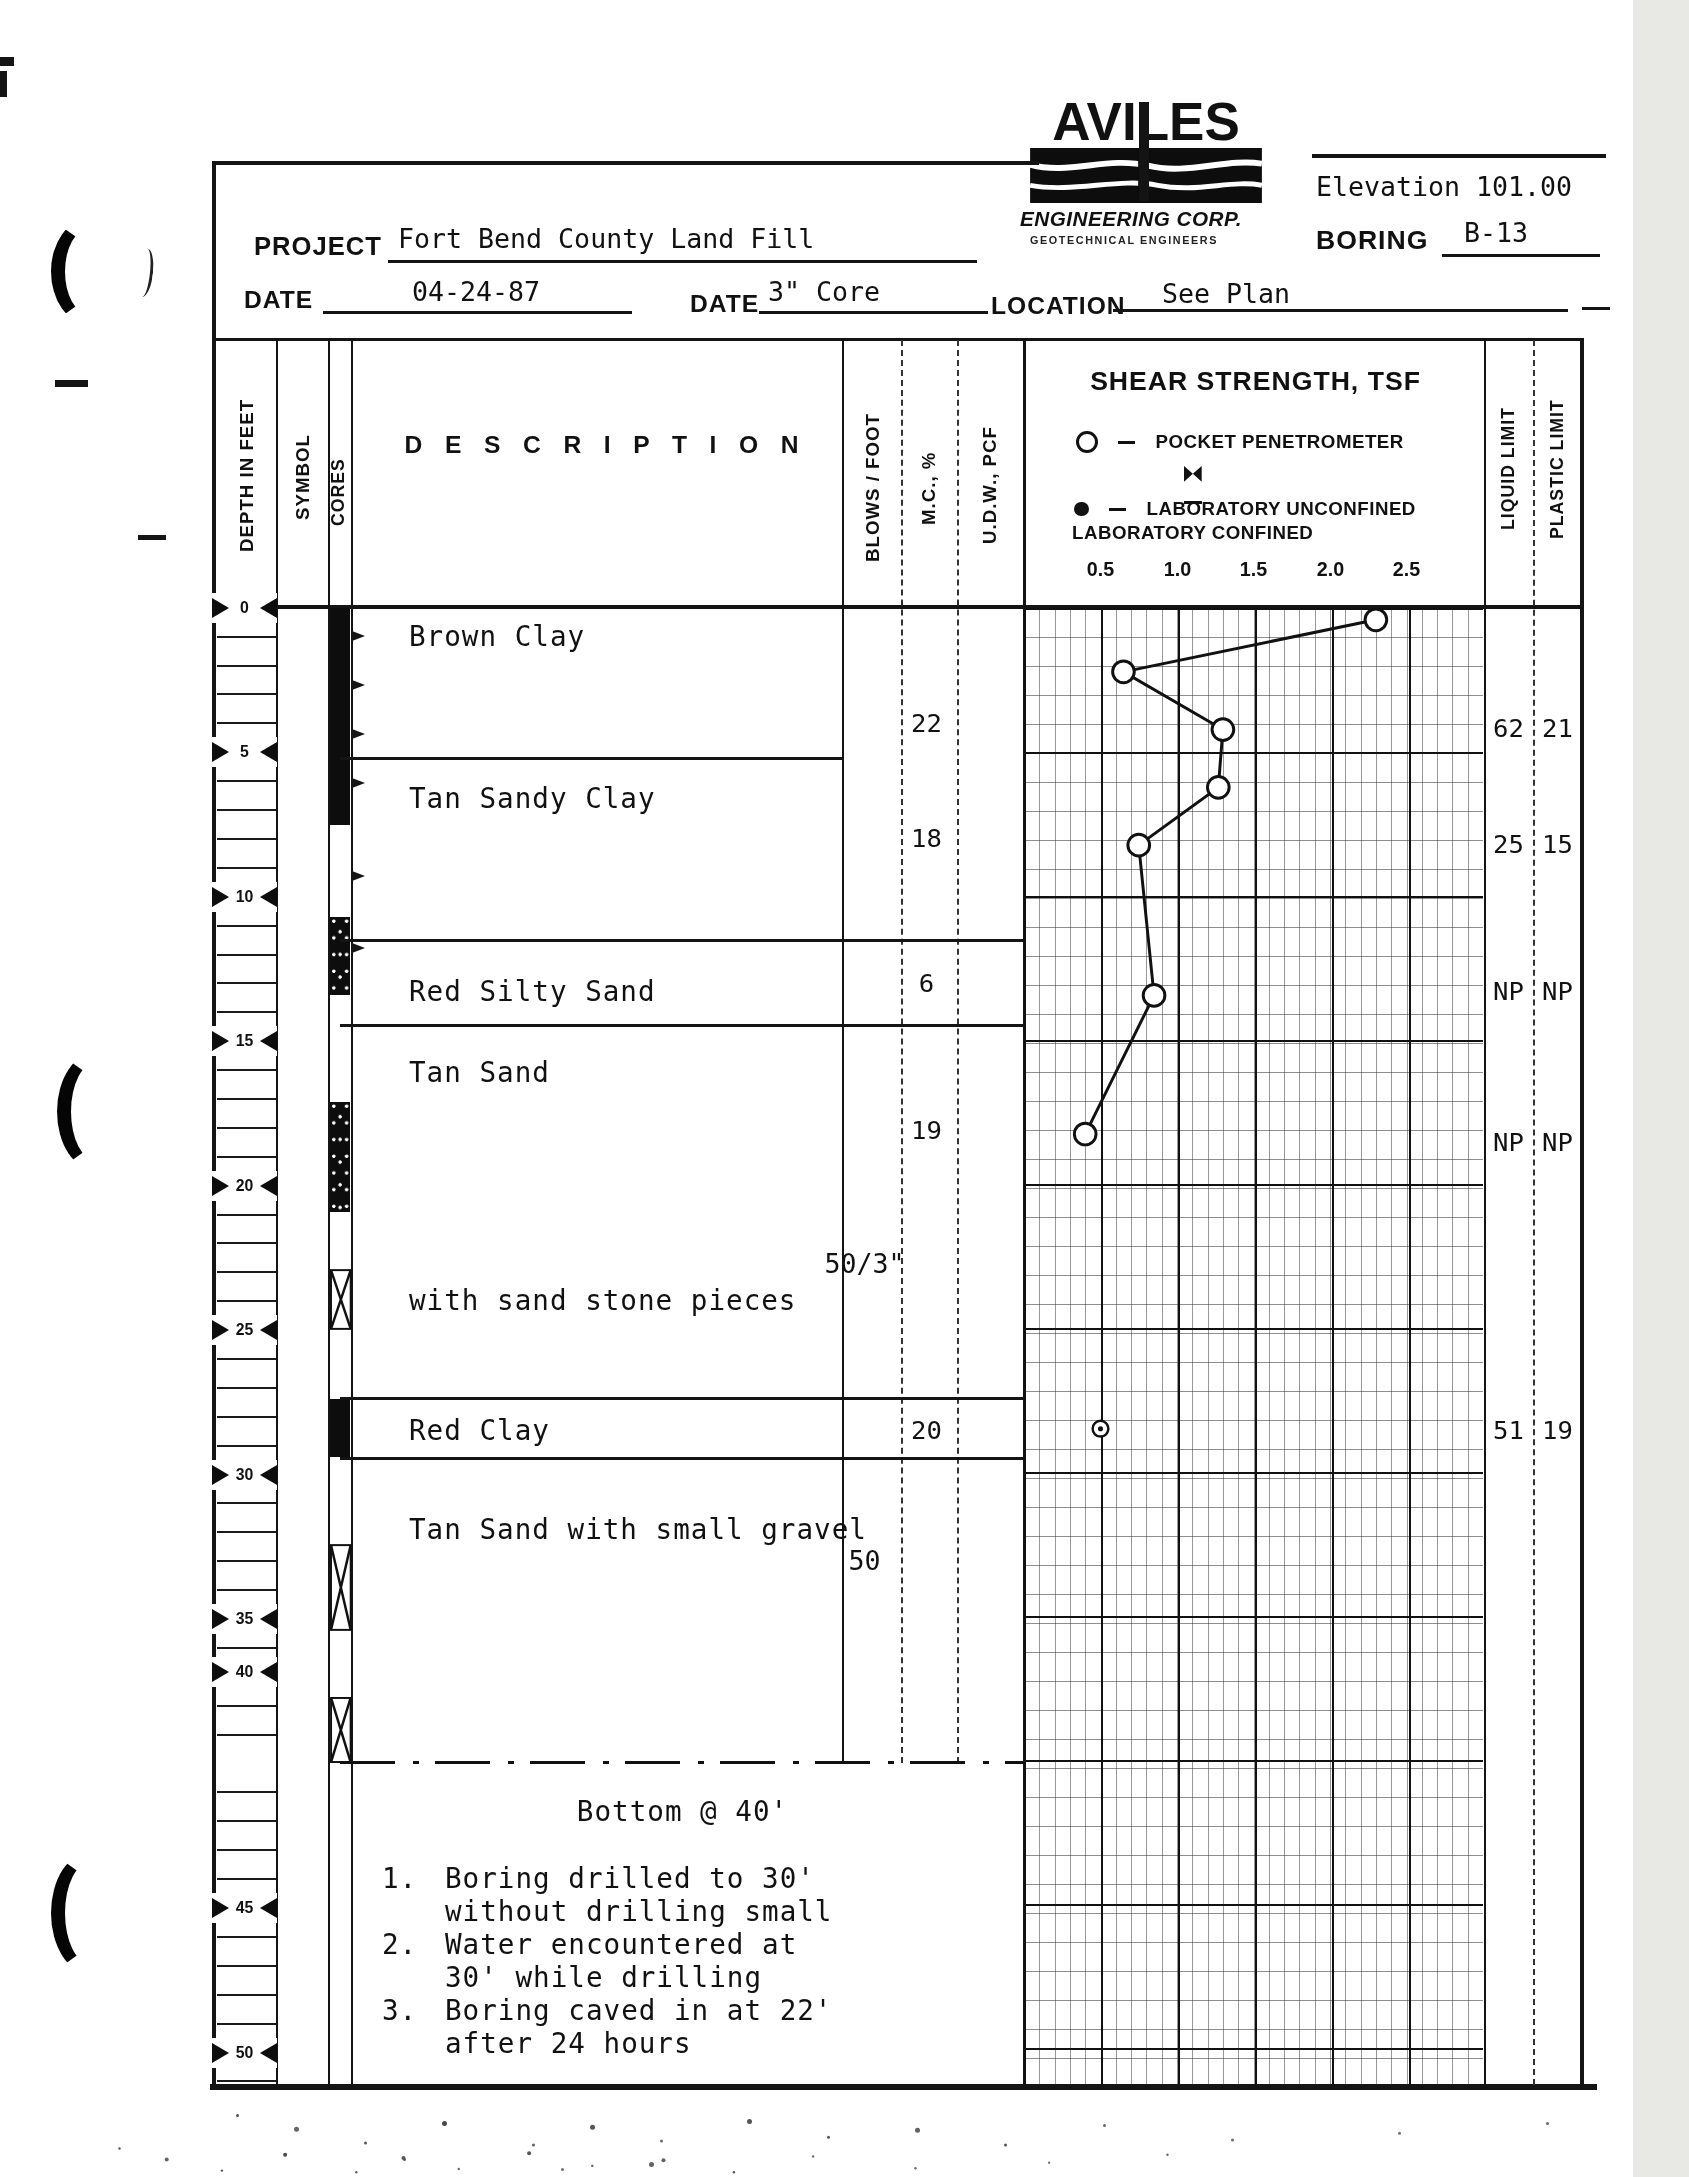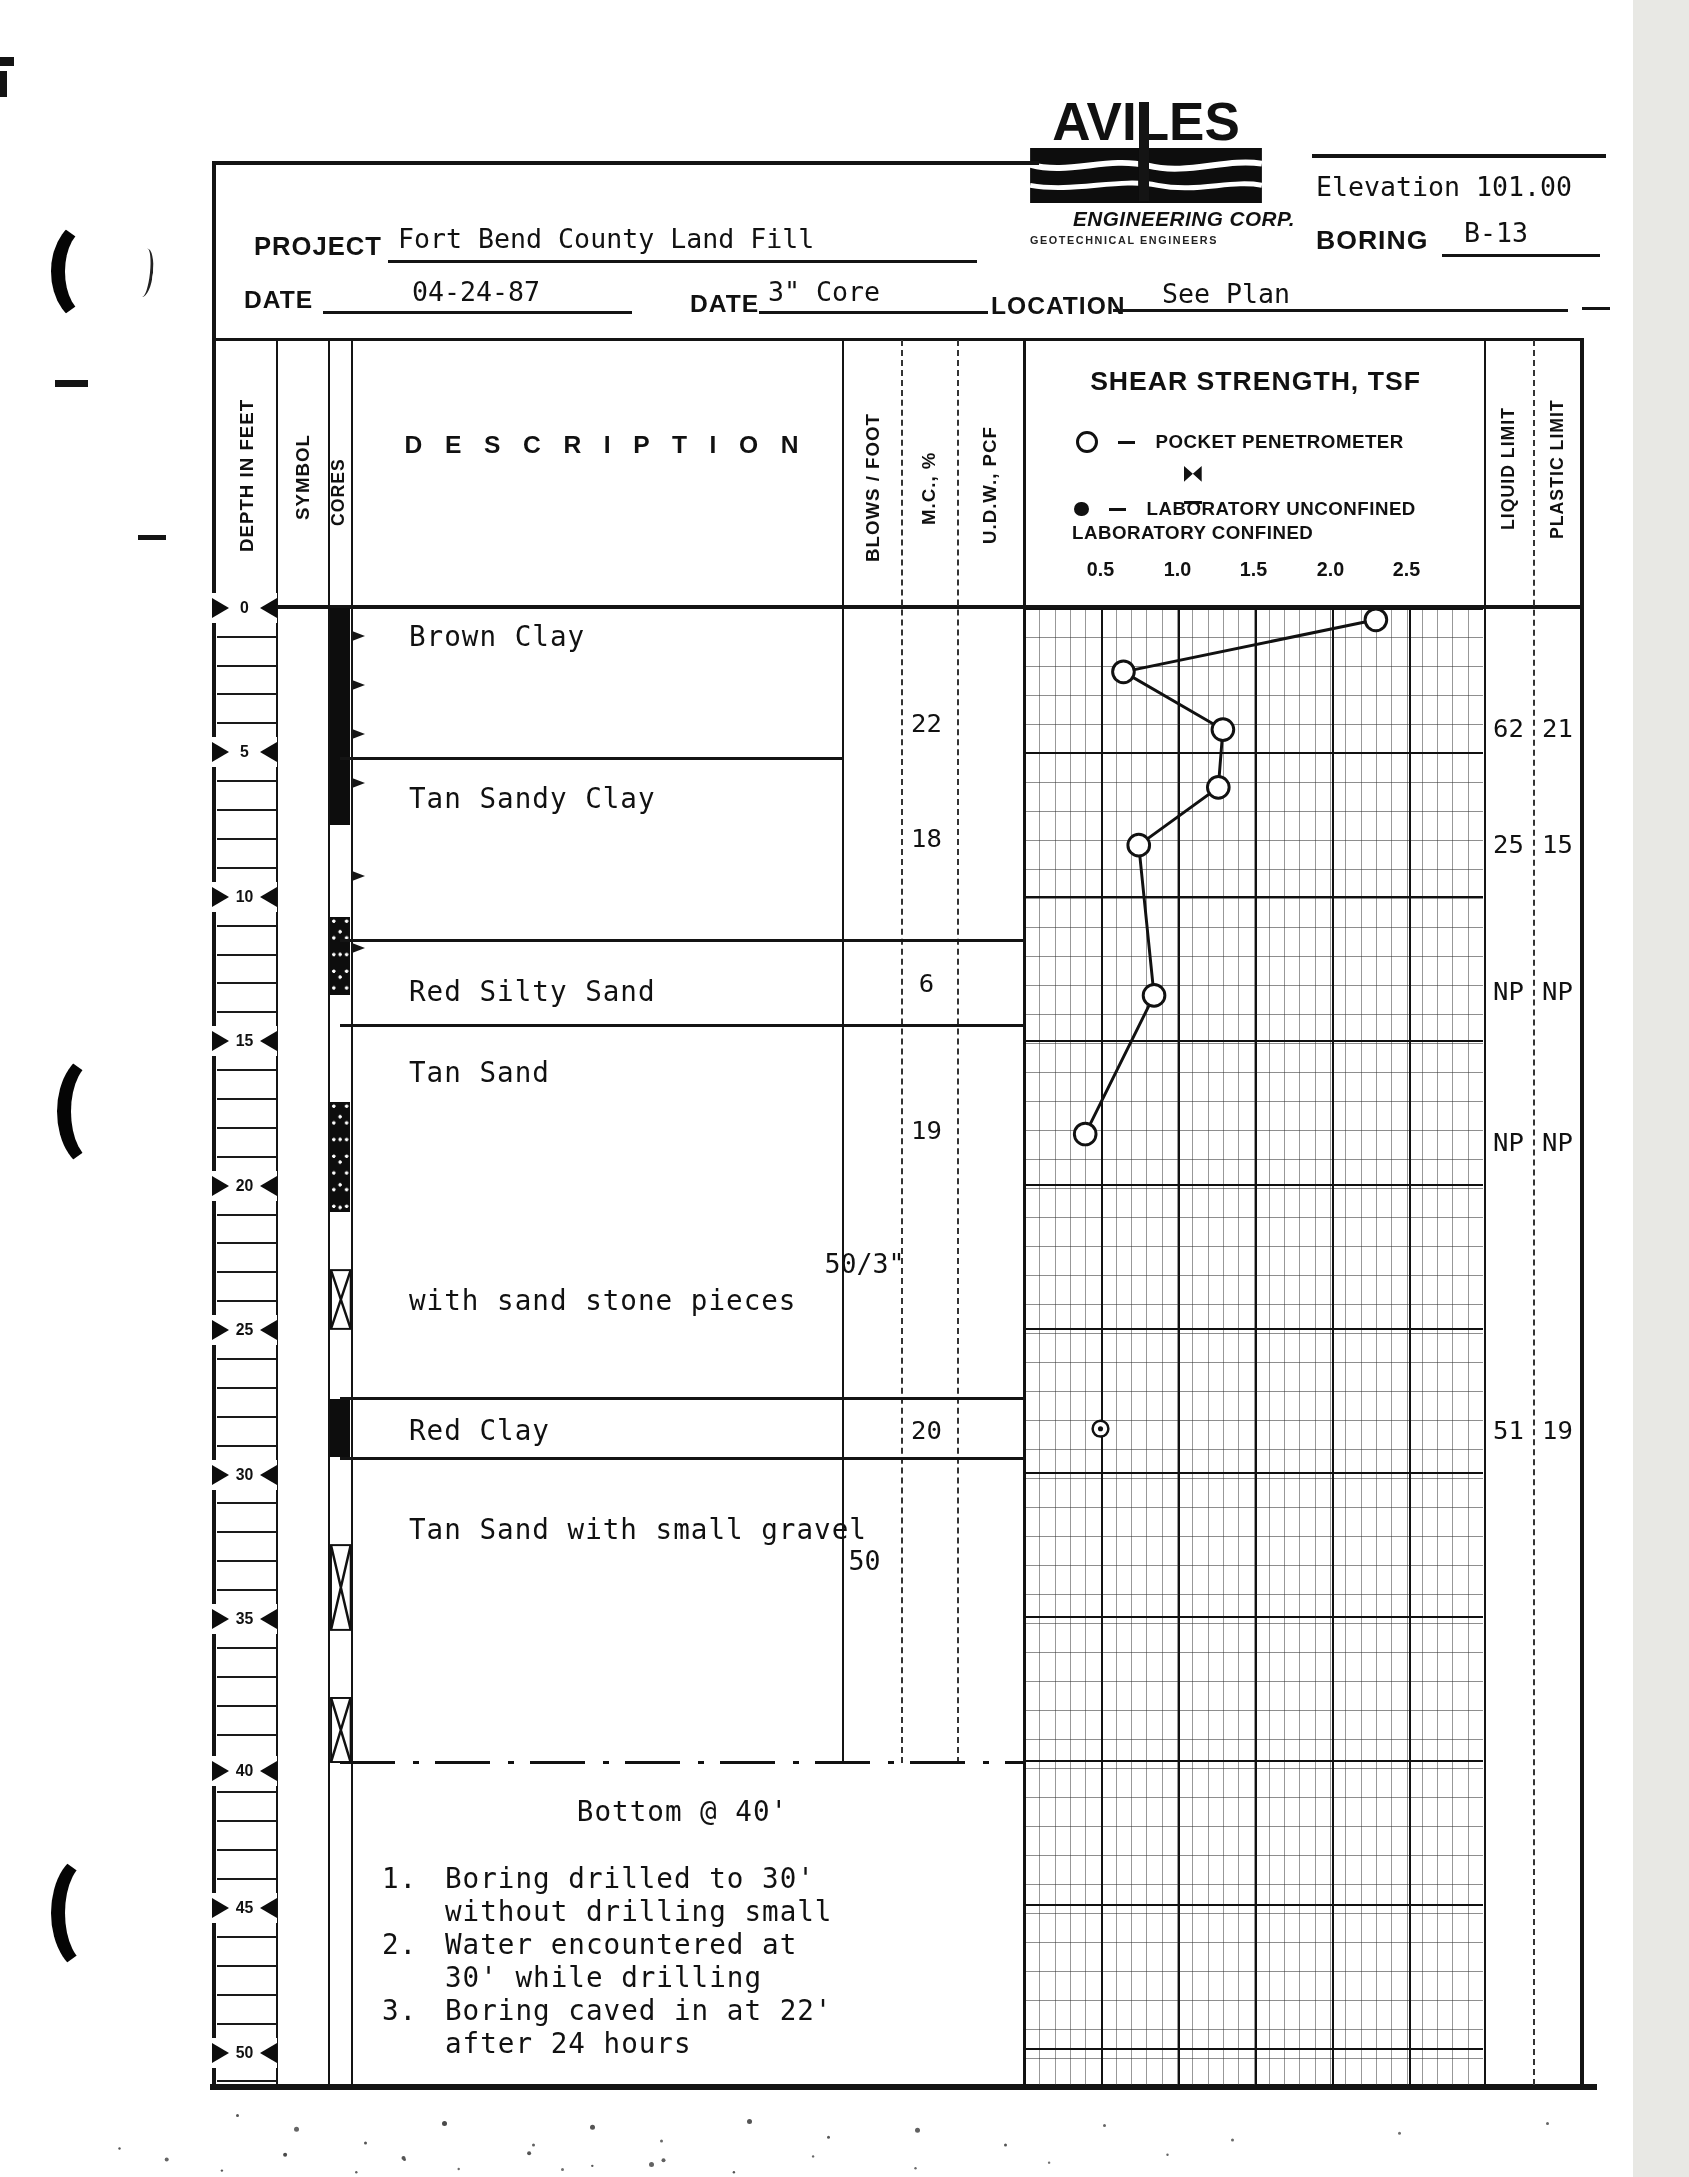--- a/index.html
+++ b/index.html
@@ -78,21 +78,21 @@
   <div class="logo-name" style="left:1030px;top:91px;width:232px;text-align:center;">AVILES</div>
   <div class="abs" style="left:1030px;top:148px;">
     <svg width="232" height="55" viewBox="0 0 236 56">
       <rect x="0" y="0" width="236" height="56" fill="#0d0d0d"></rect>
       <path d="M0,17 C40,28 78,8 120,18 C160,28 200,10 236,16" stroke="#fff" stroke-width="6" fill="none"></path>
       <path d="M0,38 C45,46 90,30 130,38 C170,46 205,32 236,38" stroke="#fff" stroke-width="5" fill="none"></path>
       <rect x="110" y="0" width="10" height="56" fill="#0d0d0d"></rect>
     </svg>
   </div>
   <div class="vline" style="left:1139px;top:102px;width:9.9px;height:99px;"></div>
-  <div class="logo-sub1" style="left:1073px;top:207px;width:232px;">ENGINEERING CORP.</div>
+  <div class="logo-sub1" style="left:1020px;top:207px;width:232px;">ENGINEERING CORP.</div>
   <div class="logo-sub2" style="left:1030px;top:234px;width:232px;">GEOTECHNICAL ENGINEERS</div>
 
   <div class="hline" style="left:1312px;top:154px;width:294px;height:3.9px;"></div>
   <div class="form-value" style="left:1316px;top:171px;font-size:26.6px;">Elevation</div>
   <div class="form-value" style="left:1476px;top:171px;font-size:26.6px;">101.00</div>
   <div class="form-label" style="left:1316px;top:225px;font-size:26.6px;">BORING</div>
   <div class="form-value" style="left:1464px;top:217px;font-size:26.6px;">B-13</div>
   <div class="hline" style="left:1442px;top:254px;width:158px;height:3px;"></div>
 
   <div class="form-label" style="left:254px;top:232px;font-size:25.6px;">PROJECT</div>
@@ -250,21 +250,21 @@
       <div class="ruler-row" style="top: 1460px;">
         <div class="tri-r"></div>
         <div class="ruler-num">30</div>
         <div class="tri-l"></div>
       </div>
       <div class="ruler-row" style="top: 1604px;">
         <div class="tri-r"></div>
         <div class="ruler-num">35</div>
         <div class="tri-l"></div>
       </div>
-      <div class="ruler-row" style="top: 1756px; text-align: center;">
+      <div class="ruler-row" style="top: 1657px; text-align: center;">
         <div class="tri-r"></div>
         <div class="ruler-num">40</div>
         <div class="tri-l"></div>
       </div>
       <div class="ruler-row" style="top: 1893px;">
         <div class="tri-r"></div>
         <div class="ruler-num">45</div>
         <div class="tri-l"></div>
       </div>
       <div class="ruler-row" style="top: 2038px;">

